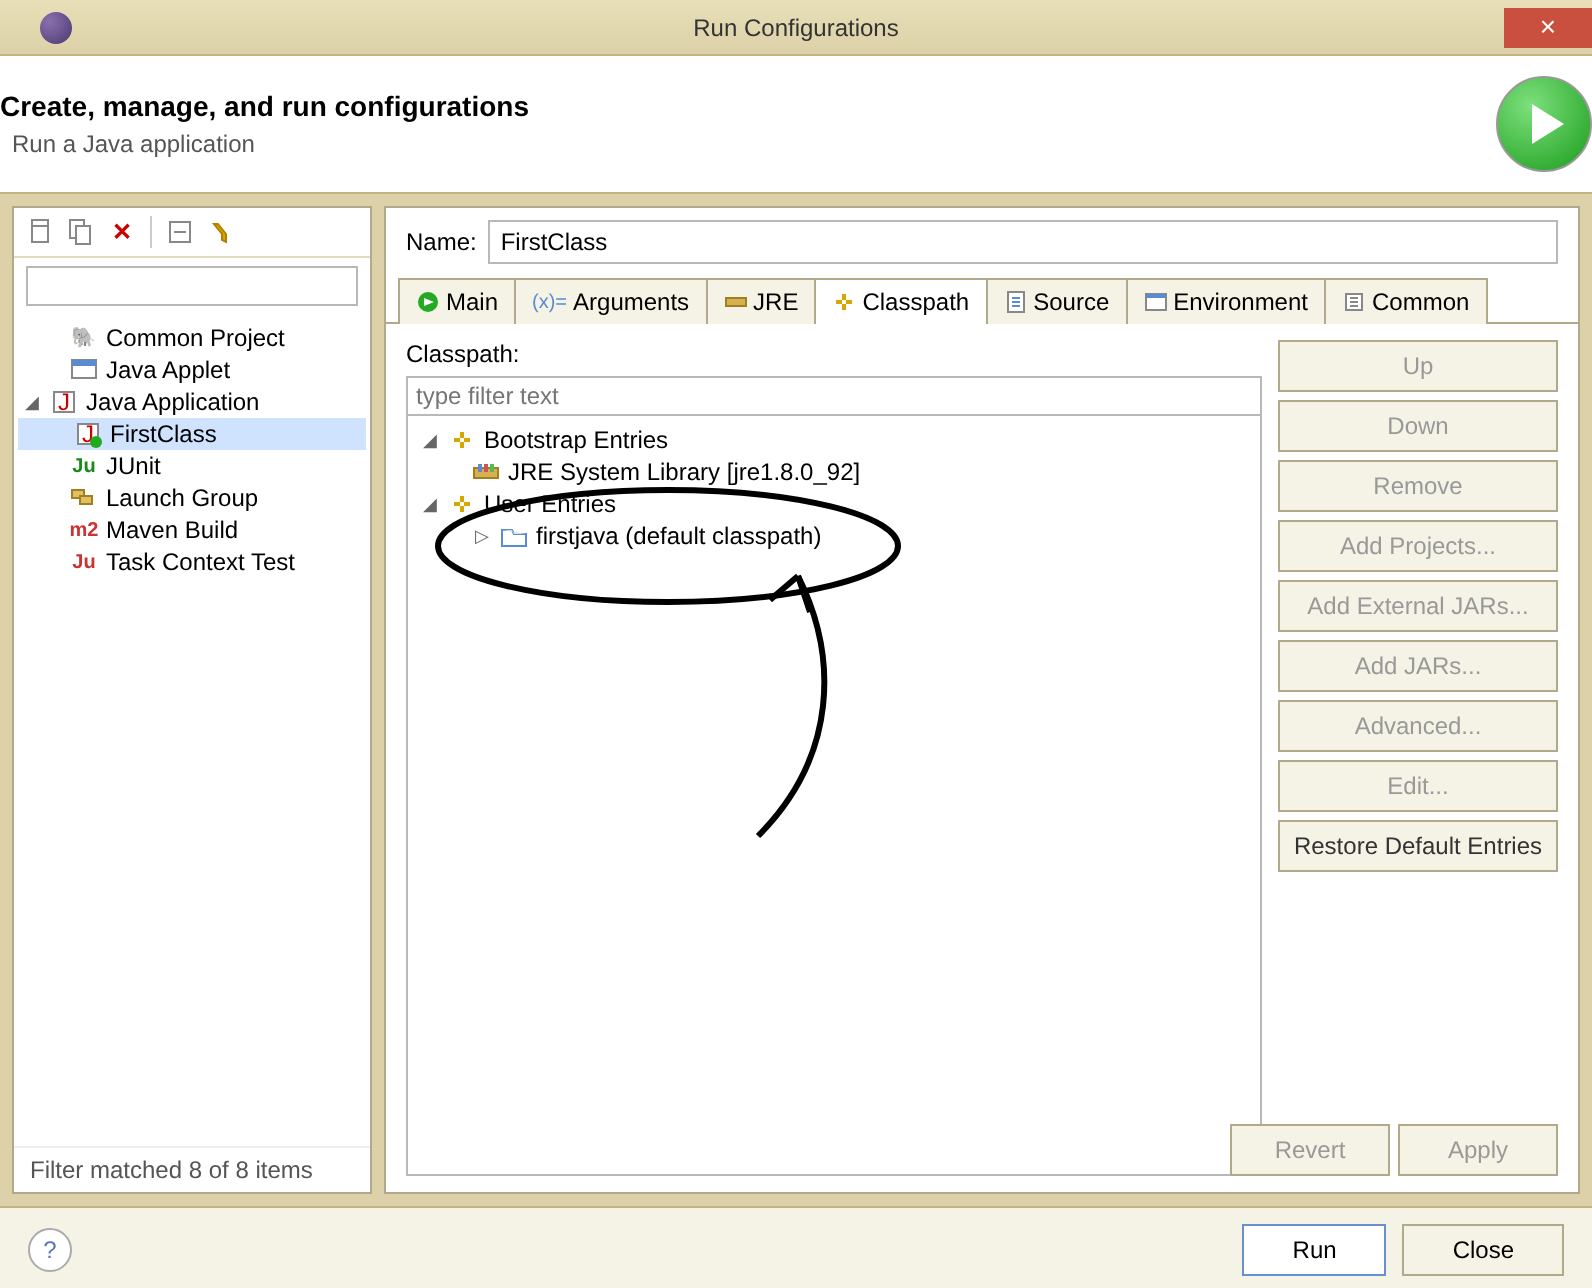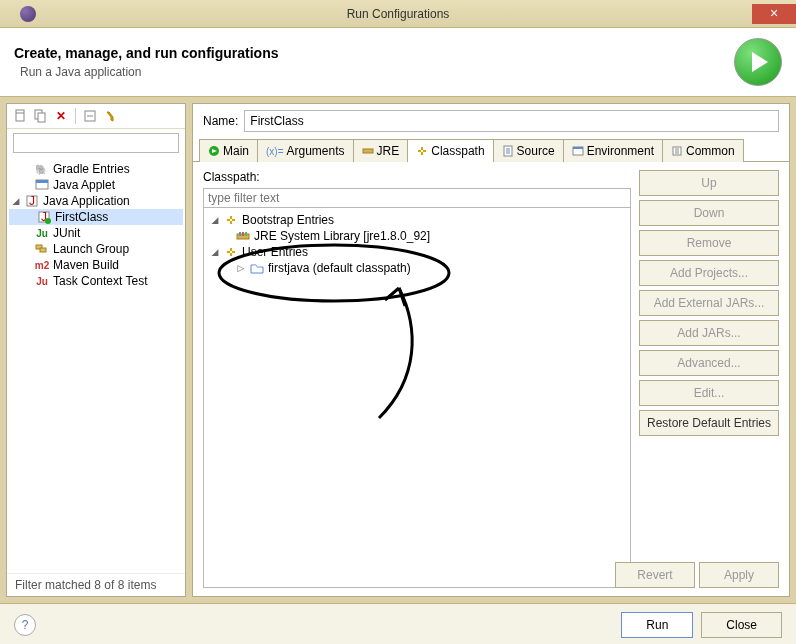--- a/index.html
+++ b/index.html
@@ -1,21 +1,21 @@
 <!DOCTYPE html>
 <html><head>
 <meta charset="utf-8">
 <style>
 * { box-sizing: border-box; font-family: "Segoe UI", Tahoma, sans-serif; font-size: 12px; }
 body { margin: 0; background: #dcd1a8; width: 796px; height: 644px; overflow: hidden; }
 .titlebar { height: 28px; background: linear-gradient(#e8dfb8,#dcd1a8); display: flex; align-items: center; padding: 0 0 0 20px; border-bottom: 1px solid #c0b580; }
 .titlebar .ticon { width: 16px; height: 16px; border-radius: 50%; background: radial-gradient(circle at 30% 30%, #8b6fb0, #4a3a6e); margin-right: 8px; }
 .titlebar .ttext { flex: 1; text-align: center; color: #333; }
 .titlebar .close { width: 44px; height: 20px; background: #c94f3f; color: #fff; text-align: center; line-height: 18px; font-size: 14px; }
-.header { background: #fff; padding: 10px 14px; display: flex; align-items: center; border-bottom: 1px solid #c0b580; gap: 33px; }
+.header { background: #fff; padding: 10px 0; display: flex; align-items: center; border-bottom: 1px solid #c0b580; gap: 33px; }
 .header-left { flex: 1; }
 .header h1 { font-size: 14px; font-weight: bold; margin: 0 0 4px 0; }
 .header .sub { color: #555; margin-left: 6px; }
 .run-circle { width: 48px; height: 48px; border-radius: 50%; background: radial-gradient(circle at 35% 30%, #7de07d, #1a9c1a); border: 1px solid #999; display: flex; align-items: center; justify-content: center; }
 .run-circle .tri { width: 0; height: 0; border-left: 16px solid #fff; border-top: 10px solid transparent; border-bottom: 10px solid transparent; margin-left: 4px; }
 .body { display: flex; padding: 6px; gap: 6px; height: 506px; }
 .left { width: 180px; background: #fff; border: 1px solid #b0a98a; display: flex; flex-direction: column; }
 .right { flex: 1; background: #fff; border: 1px solid #b0a98a; display: flex; flex-direction: column; position: relative; }
 .toolbar { padding: 4px 6px; display: flex; gap: 4px; border-bottom: 1px solid #e0dcc0; align-items: center; }
 .tbtn { width: 16px; height: 16px; display: inline-flex; align-items: center; justify-content: center; font-size: 12px; color: #666; }
@@ -100,21 +100,21 @@
           <svg class="icon" viewBox="0 0 14 14">
             <path d="M3 3l4 5v4l-2-1v-3l-4-5z" fill="#d9a500" stroke="#b08000" transform="translate(3,0)"></path>
           </svg>
         </span>
     </div>
     <input class="filter-input" value="" style="">
     <div class="tree">
       <div class="tree-item indent1">
           <span class="twisty"></span>
           <span class="ticon-s">🐘</span>
-          <span class="lbl">Gradle Entries</span>
+          <span class="lbl">Common Project</span>
         </div>
       <div class="tree-item indent1">
           <span class="twisty"></span>
           <span class="ticon-s">
             <svg class="icon" viewBox="0 0 14 14">
               <rect x="1" y="2" width="12" height="9" fill="#fff" stroke="#888"></rect>
               <rect x="1" y="2" width="12" height="3" fill="#5b8bd0"></rect>
             </svg>
           </span>
           <span class="lbl">Java Applet</span>

